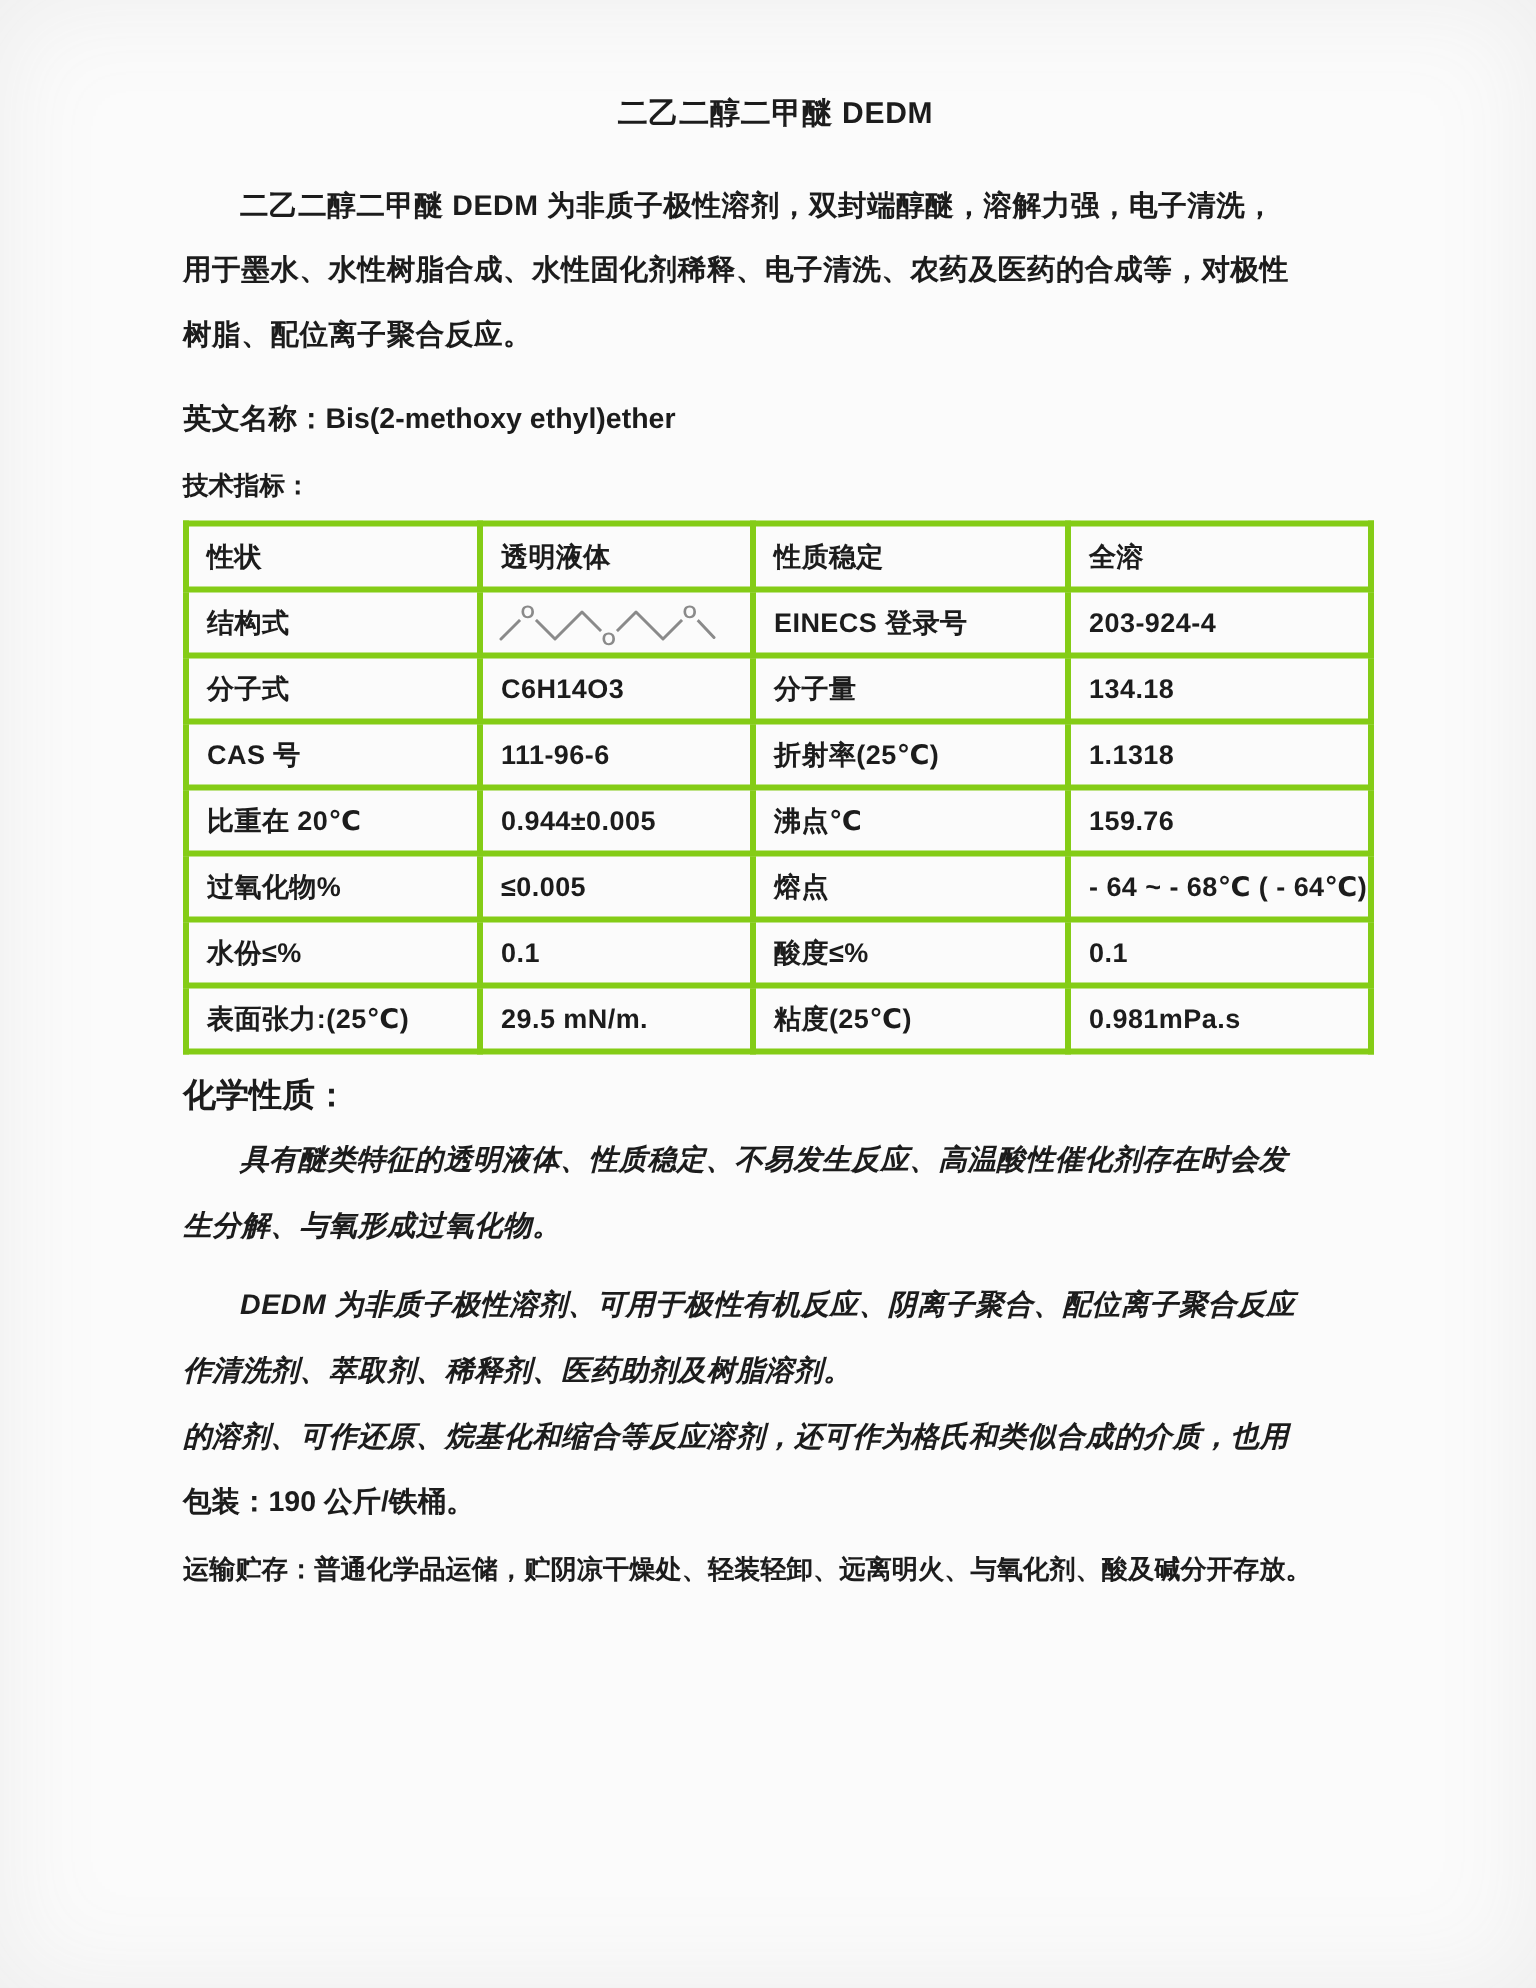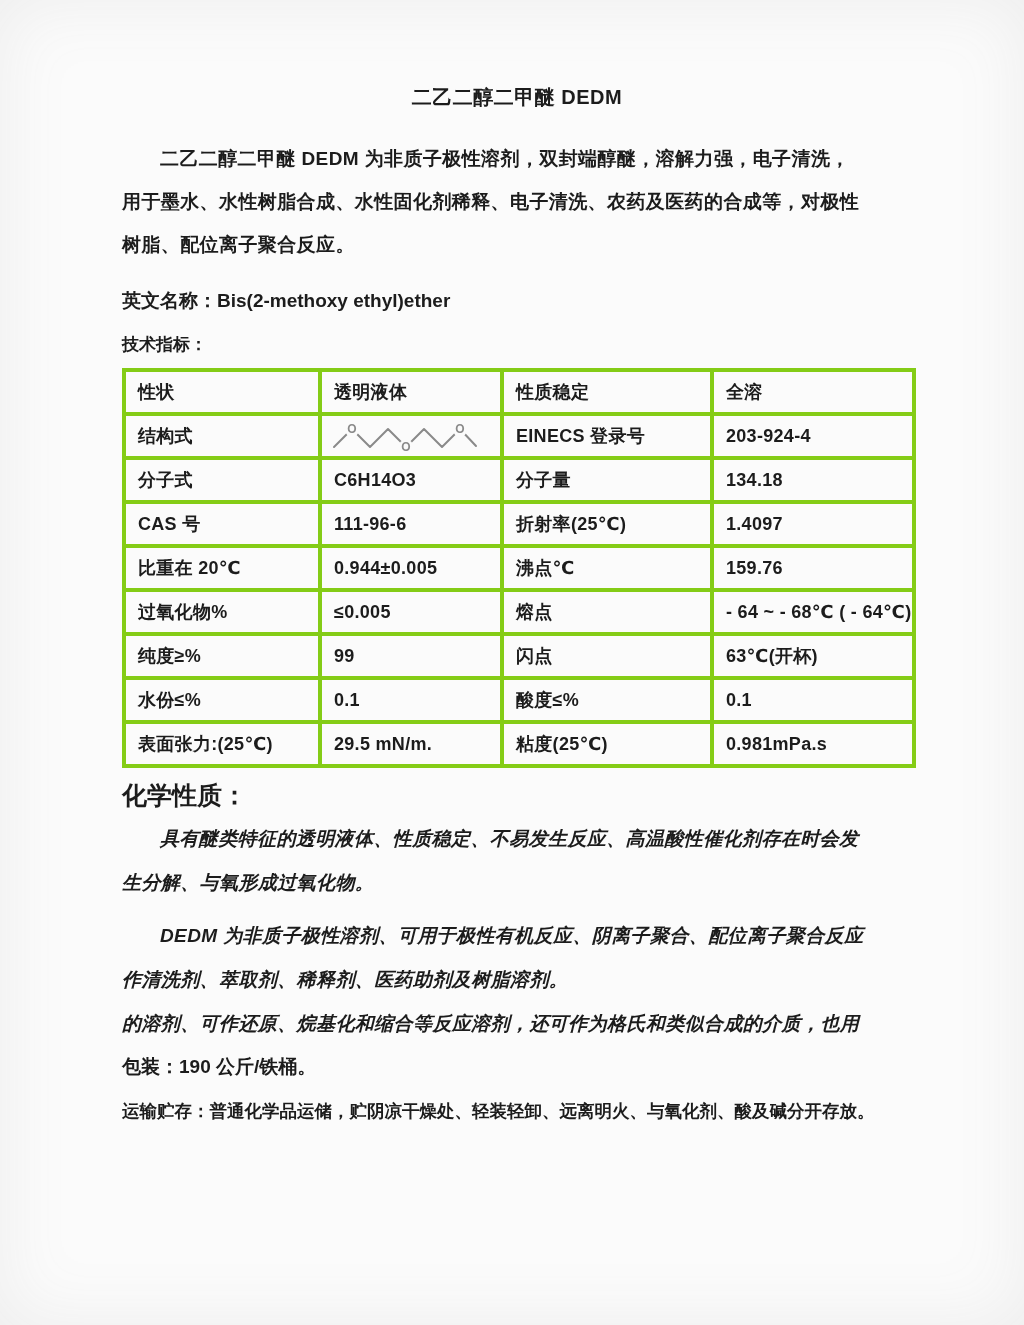--- a/index.html
+++ b/index.html
@@ -17,21 +17,20 @@
     padding: 62px 112px 0 122px;
     color: #1c1c1c;
     font-weight: bold;
     overflow: hidden;
   }
   .doc-title {
     font-size: 20px;
     line-height: 28px;
     text-align: center;
     letter-spacing: 0.5px;
-    margin-top: 21px;
   }
   .para { margin-top: 26px; }
   .tline {
     font-size: 19px;
     line-height: 43px;
     letter-spacing: 0.4px;
     white-space: nowrap;
   }
   .ind { text-indent: 2em; }
   .enname-line { margin-top: 22px; font-size: 19px; line-height: 26px; }
@@ -46,21 +45,21 @@
     border: 4px solid #84cc16;
     height: 44px;
     vertical-align: middle;
     padding-left: 12px;
     font-size: 18px;
     letter-spacing: 0.3px;
     overflow: hidden;
     white-space: nowrap;
   }
   .struct-cell { padding-left: 6px !important; }
-  .section-label { margin-top: 14px; font-size: 25px; line-height: 26px; }
+  .section-label { margin-top: 14px; font-size: 22px; line-height: 26px; }
   .sec-para { margin-top: 9px; font-style: italic; }
   .sec-para .tline { line-height: 44px; }
   .pack-line { margin-top: 7px; font-size: 19px; line-height: 28px; }
   .transport-line { margin-top: 17px; font-size: 17.5px; line-height: 26px; white-space: nowrap; }
   svg.structure { display: block; }
 </style>
 </head>
 <body>
 
 <div class="page">
@@ -110,39 +109,33 @@
       <tr>
         <td>分子式</td>
         <td>C6H14O3</td>
         <td>分子量</td>
         <td>134.18</td>
       </tr>
       <tr>
         <td>CAS 号</td>
         <td>111-96-6</td>
         <td>折射率(25℃)</td>
-        <td>1.4097</td>
+        <td>1.1318</td>
       </tr>
       <tr>
         <td>比重在 20℃</td>
         <td>0.944±0.005</td>
         <td>沸点℃</td>
         <td>159.76</td>
       </tr>
       <tr>
         <td>过氧化物%</td>
         <td>≤0.005</td>
         <td>熔点</td>
         <td>- 64 ~ - 68℃ ( - 64℃)</td>
-      </tr>
-      <tr>
-        <td>纯度≥%</td>
-        <td>99</td>
-        <td>闪点</td>
-        <td>63℃(开杯)</td>
       </tr>
       <tr>
         <td>水份≤%</td>
         <td>0.1</td>
         <td>酸度≤%</td>
         <td>0.1</td>
       </tr>
       <tr>
         <td>表面张力:(25℃)</td>
         <td>29.5 mN/m.</td>

